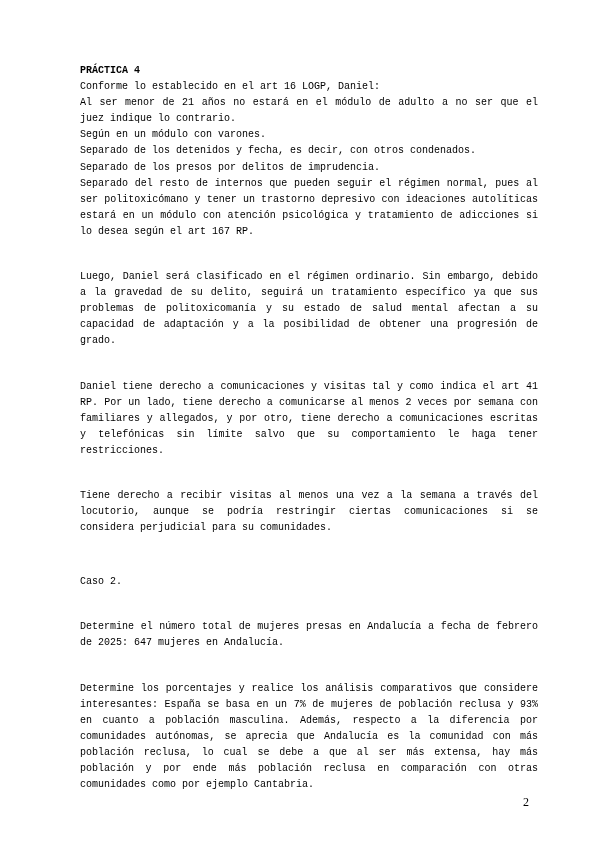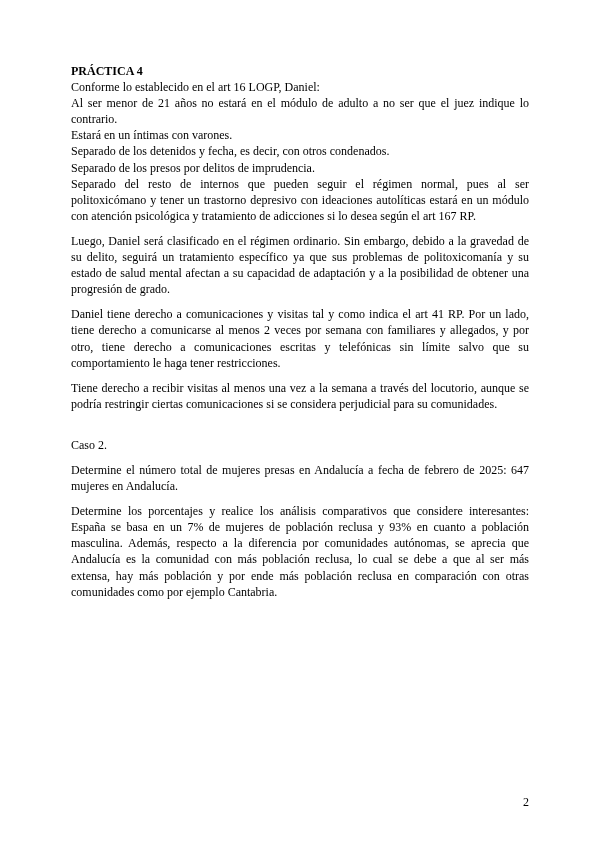--- a/index.html
+++ b/index.html
@@ -11,33 +11,34 @@
     position: relative;
     width: 600px;
     height: 848px;
     background: #ffffff;
     font-family: "Liberation Serif", "DejaVu Serif", serif;
     color: #000000;
     overflow: hidden;
   }
   .content {
     position: absolute;
-    left: 71px;
+    left: 80px;
     top: 63px;
     width: 458px;
-    font-size: 12px;
+    font-size: 10px;
     line-height: 16.1px;
     text-align: justify;
+    font-family: Liberation Mono, monospace;
   }
   .content p {
     margin: 0;
     padding: 0;
   }
-  .content p.gap1 { margin-top: 9px; }
-  .content p.gap2 { margin-top: 25px; }
+  .content p.gap1 { margin-top: 29px; }
+  .content p.gap2 { margin-top: 38px; }
   .content p.doc-title { font-weight: bold; }
   .page-number {
     position: absolute;
     left: 71px;
     top: 794px;
     width: 458px;
     text-align: right;
     font-size: 12px;
     line-height: 16px;
     color: #000000;
@@ -46,21 +47,21 @@
 </head>
 <body>
 
 <div class="page">
   <div class="content">
 
     <p class="doc-title">PRÁCTICA 4</p>
 
     <p>Conforme lo establecido en el art 16 LOGP, Daniel:</p>
     <p>Al ser menor de 21 años no estará en el módulo de adulto a no ser que el juez indique lo contrario.</p>
-    <p>Estará en un íntimas con varones.</p>
+    <p>Según en un módulo con varones.</p>
     <p>Separado de los detenidos y fecha, es decir, con otros condenados.</p>
     <p>Separado de los presos por delitos de imprudencia.</p>
     <p>Separado del resto de internos que pueden seguir el régimen normal, pues al ser politoxicómano y tener un trastorno depresivo con ideaciones autolíticas estará en un módulo con atención psicológica y tratamiento de adicciones si lo desea según el art 167 RP.</p>
     <p class="gap1">Luego, Daniel será clasificado en el régimen ordinario. Sin embargo, debido a la gravedad de su delito, seguirá un tratamiento específico ya que sus problemas de politoxicomanía y su estado de salud mental afectan a su capacidad de adaptación y a la posibilidad de obtener una progresión de grado.</p>
     <p class="gap1">Daniel tiene derecho a comunicaciones y visitas tal y como indica el art 41 RP. Por un lado, tiene derecho a comunicarse al menos 2 veces por semana con familiares y allegados, y por otro, tiene derecho a comunicaciones escritas y telefónicas sin límite salvo que su comportamiento le haga tener restricciones.</p>
     <p class="gap1">Tiene derecho a recibir visitas al menos una vez a la semana a través del locutorio, aunque se podría restringir ciertas comunicaciones si se considera perjudicial para su comunidades.</p>
 
     <p class="gap2">Caso 2.</p>
     <p class="gap1">Determine el número total de mujeres presas en Andalucía a fecha de febrero de 2025: 647 mujeres en Andalucía.</p>
     <p class="gap1">Determine los porcentajes y realice los análisis comparativos que considere interesantes: España se basa en un 7% de mujeres de población reclusa y 93% en cuanto a población masculina. Además, respecto a la diferencia por comunidades autónomas, se aprecia que Andalucía es la comunidad con más población reclusa, lo cual se debe a que al ser más extensa, hay más población y por ende más población reclusa en comparación con otras comunidades como por ejemplo Cantabria.</p>

